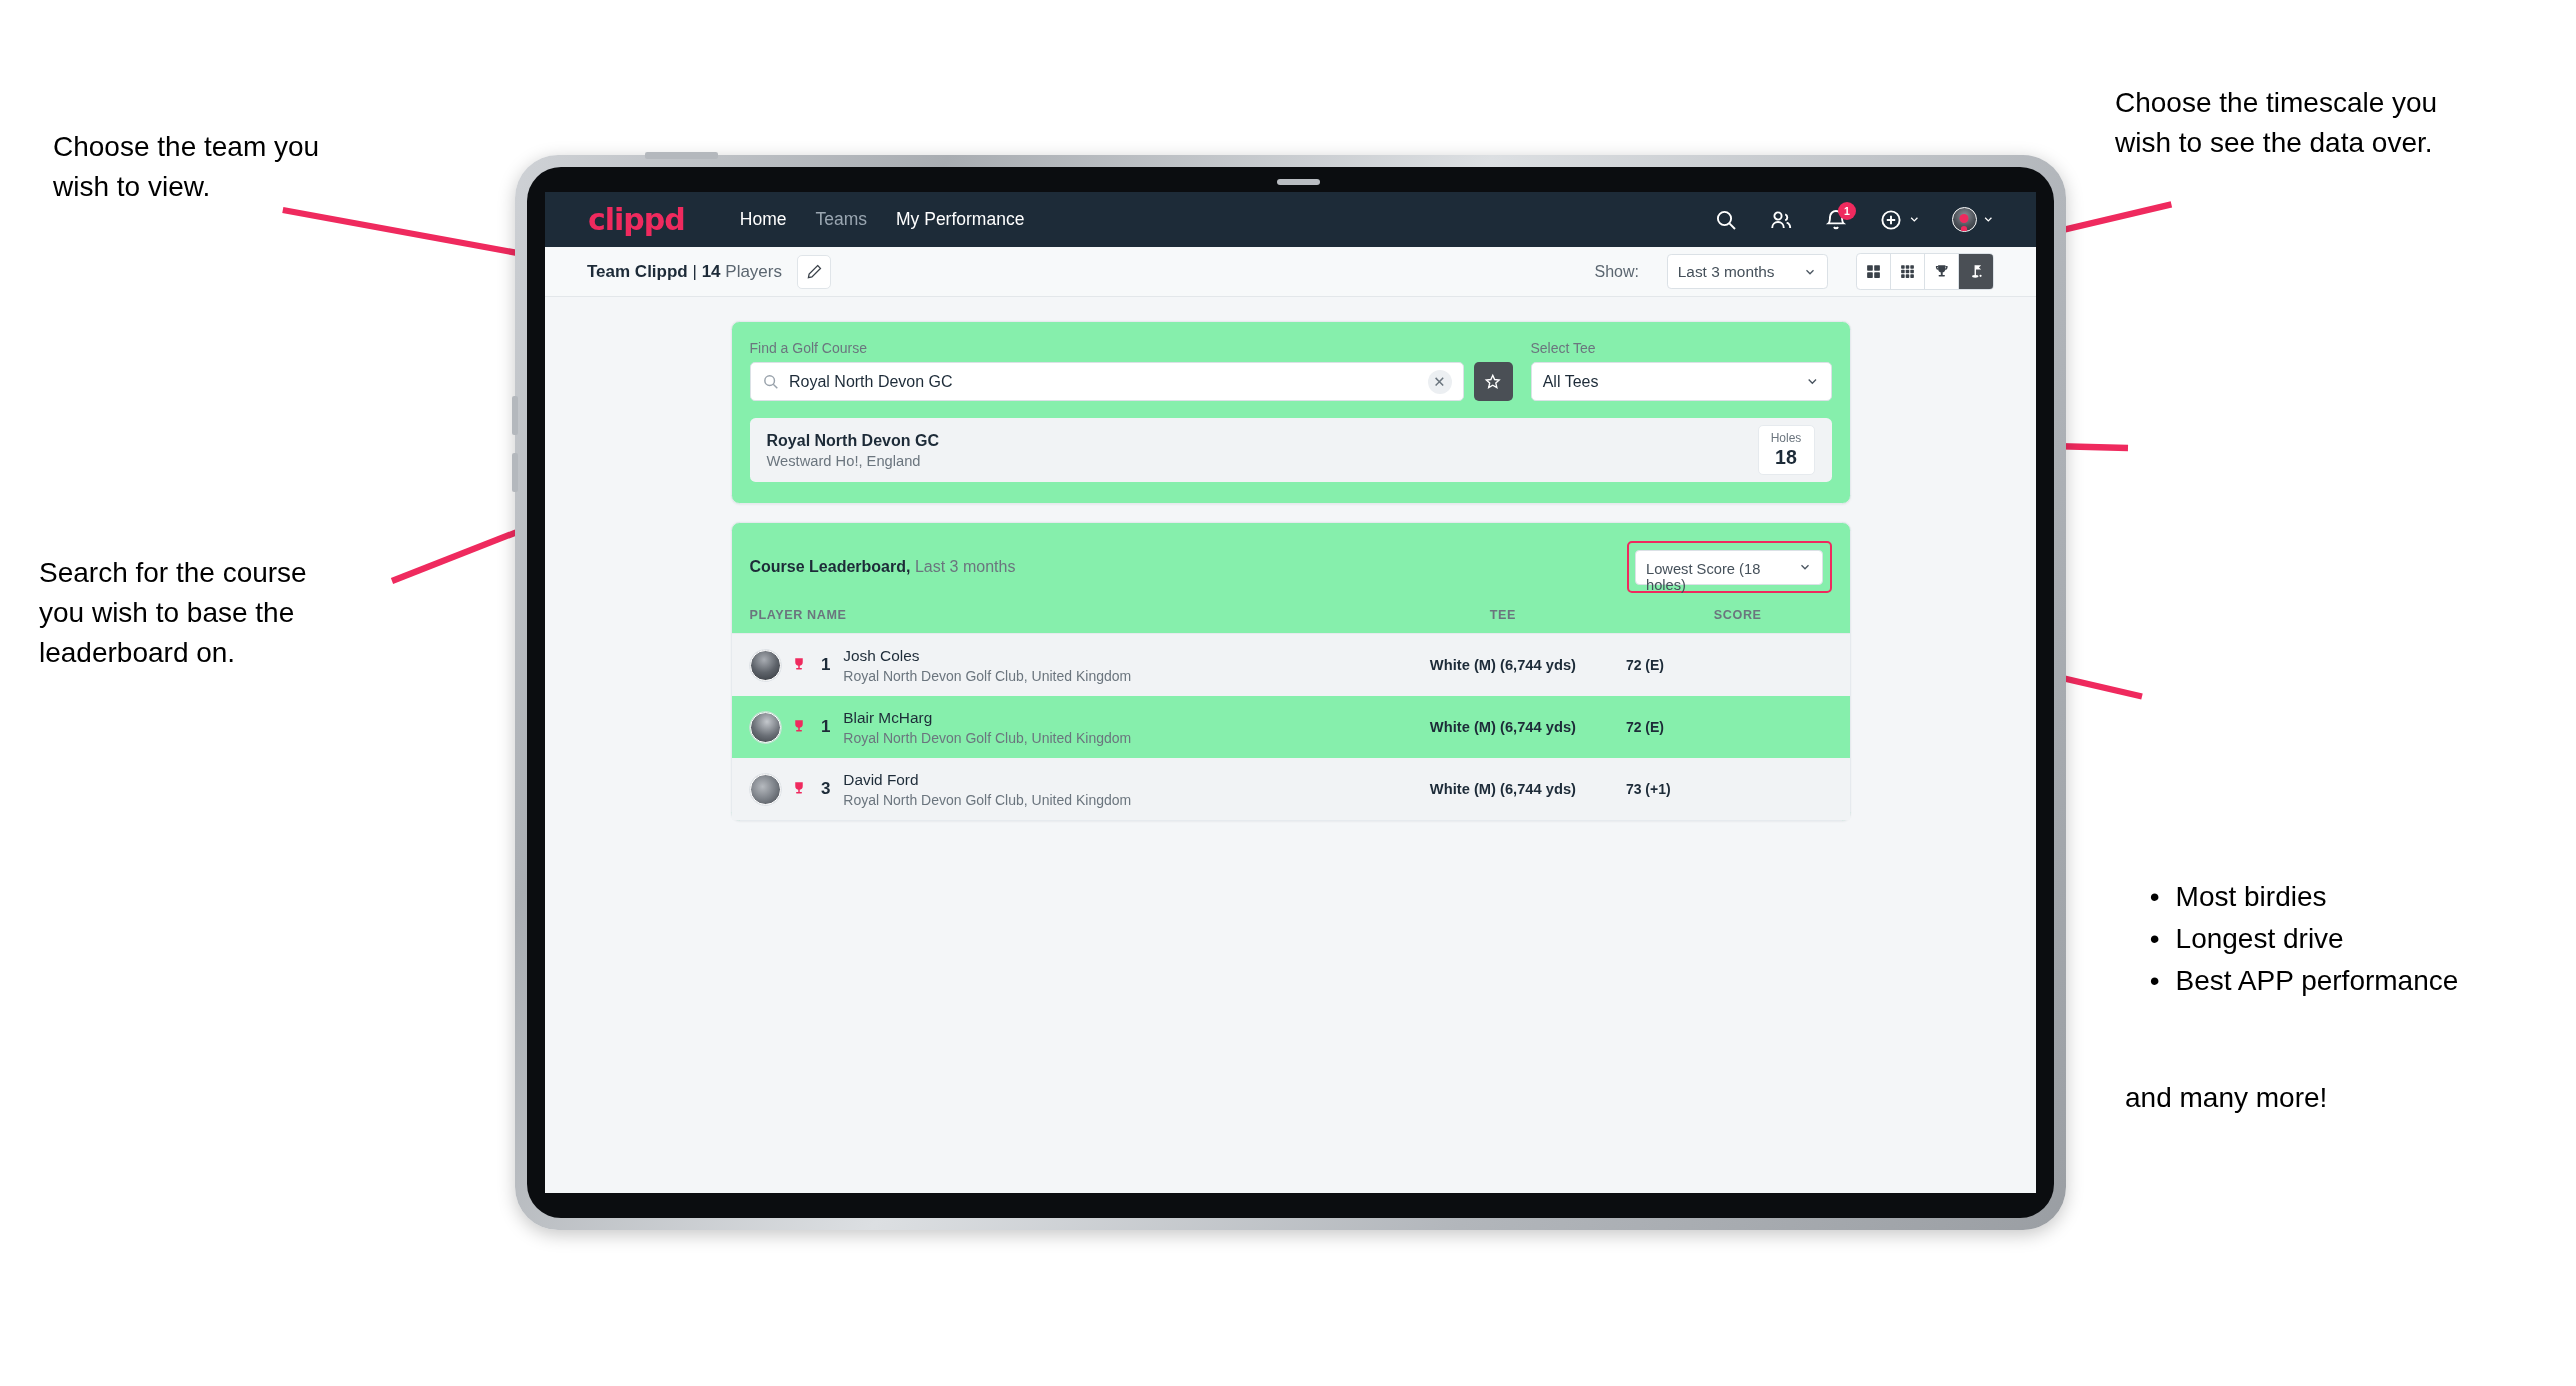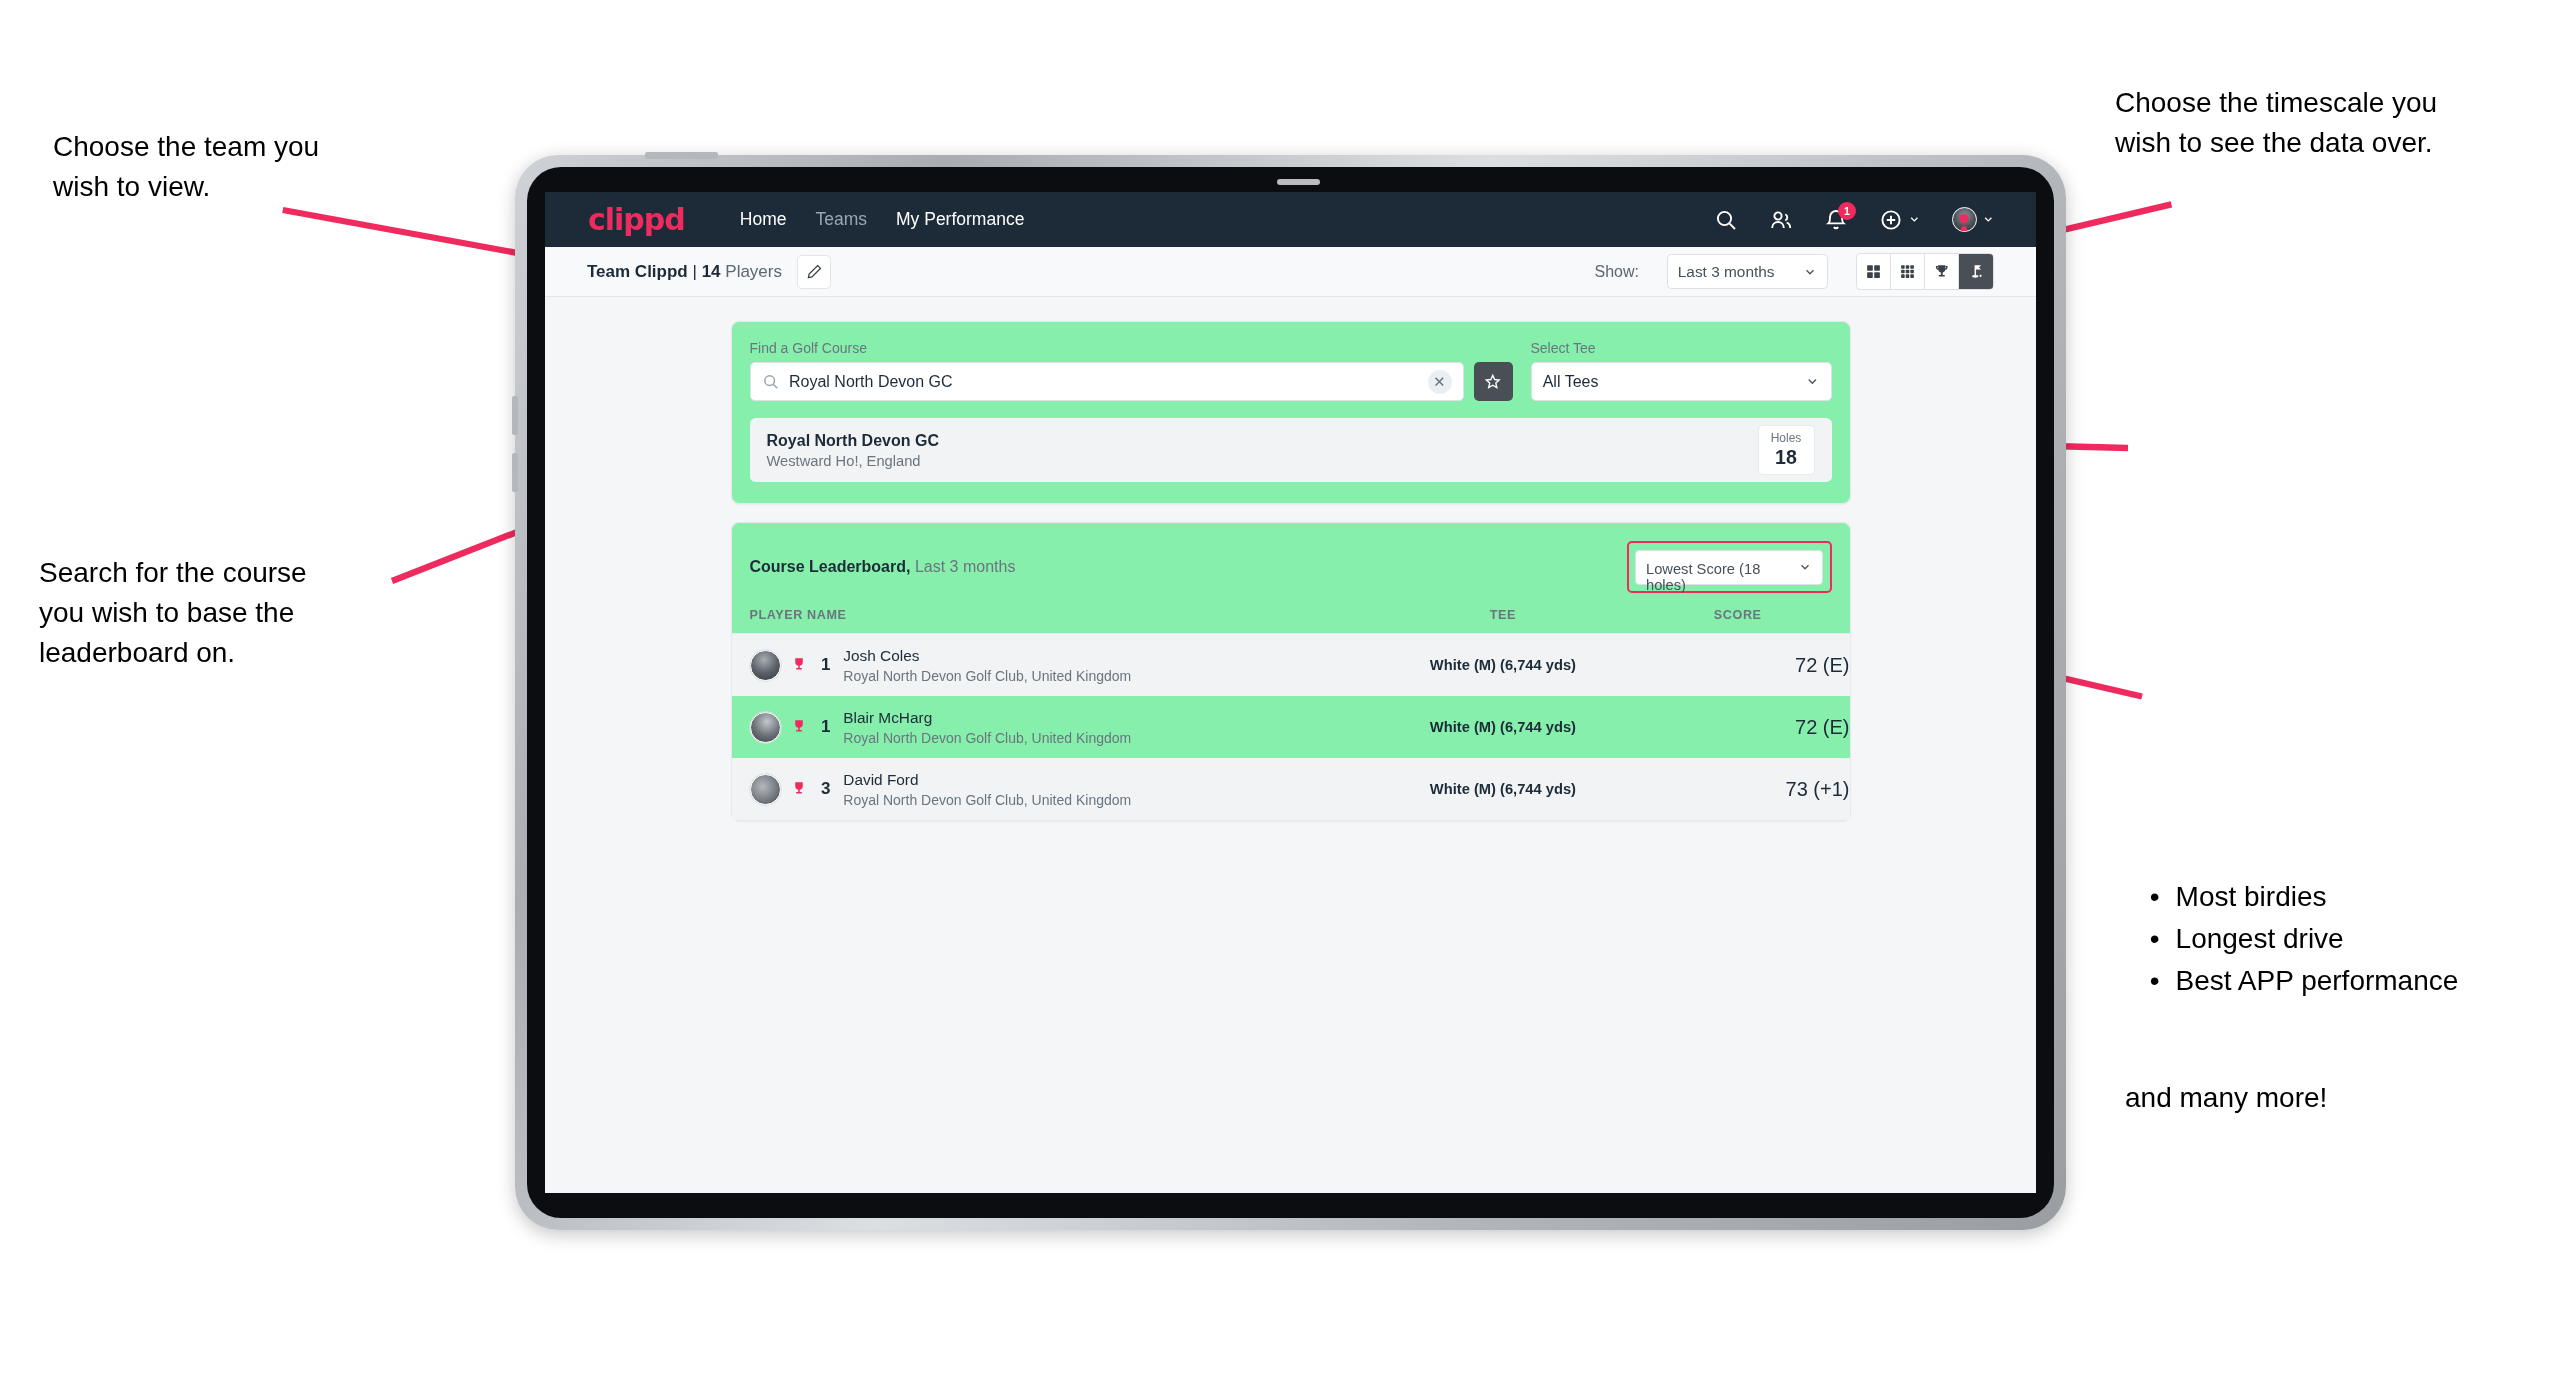--- a/index.html
+++ b/index.html
@@ -196,21 +196,21 @@
     width:31px;height:31px;border-radius:50%; flex:0 0 auto; border:1.4px solid #fff;
     box-shadow:0 0 0 0.7px #d9dee3;
     background: radial-gradient(circle at 45% 30%, #a9adb3 0%, #5e636a 50%, #30343a 100%);
   }
   .pl-ava.b { background: radial-gradient(circle at 55% 30%, #c4c8cd 0%, #6a6f76 55%, #3a3e44 100%); }
   .pl-ava.c { background: radial-gradient(circle at 40% 40%, #b6babf 0%, #787d84 55%, #43474d 100%); }
   .rank { font-size:17px; font-weight:700; color:#1d2b38; width:15.4px; text-align:center; }
   .pl-name { font-size:15.4px; color:#1d2b38; }
   .pl-club { font-size:14px; color:#6b757e; margin-top:2.8px; }
   .tee-cell { font-size:14.7px; font-weight:700; color:#1d2b38; text-align:center; }
-  .score-cell { font-size:20px; font-weight:400; color:#1d2b38; text-align:right; }
+  .score-cell { font-size:14px; font-weight:700; color:#1d2b38; text-align:left; }
 </style>
 </head>
 <body>
 
 <div id="root">
 
   <svg class="arrows" viewBox="0 0 3680 1980">
     <defs>
       <marker id="ah" markerWidth="7" markerHeight="7" refX="5.4" refY="3.5" orient="auto">
         <path d="M0,0 L7,3.5 L0,7 L1.7,3.5 z" fill="#ef2a5e"></path>

